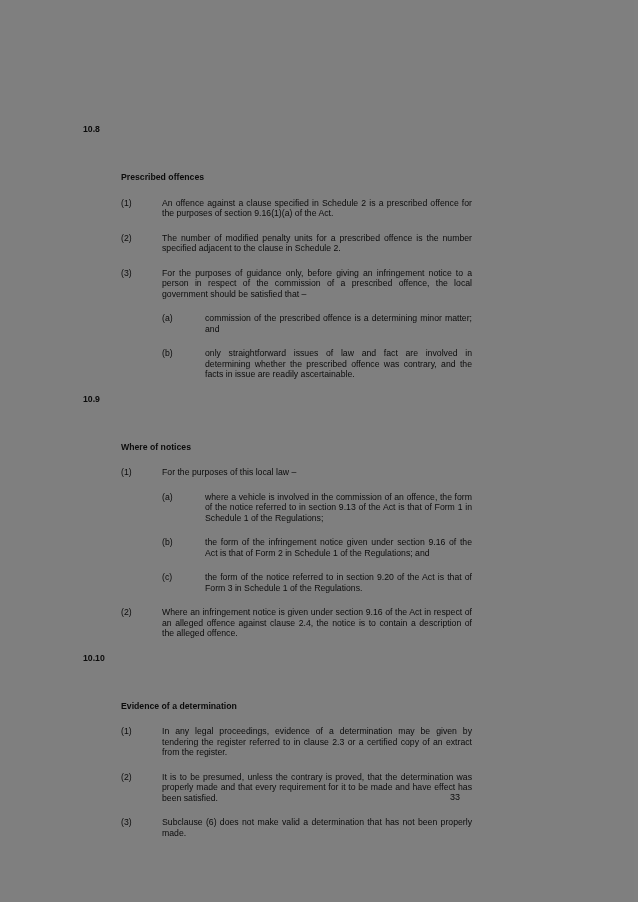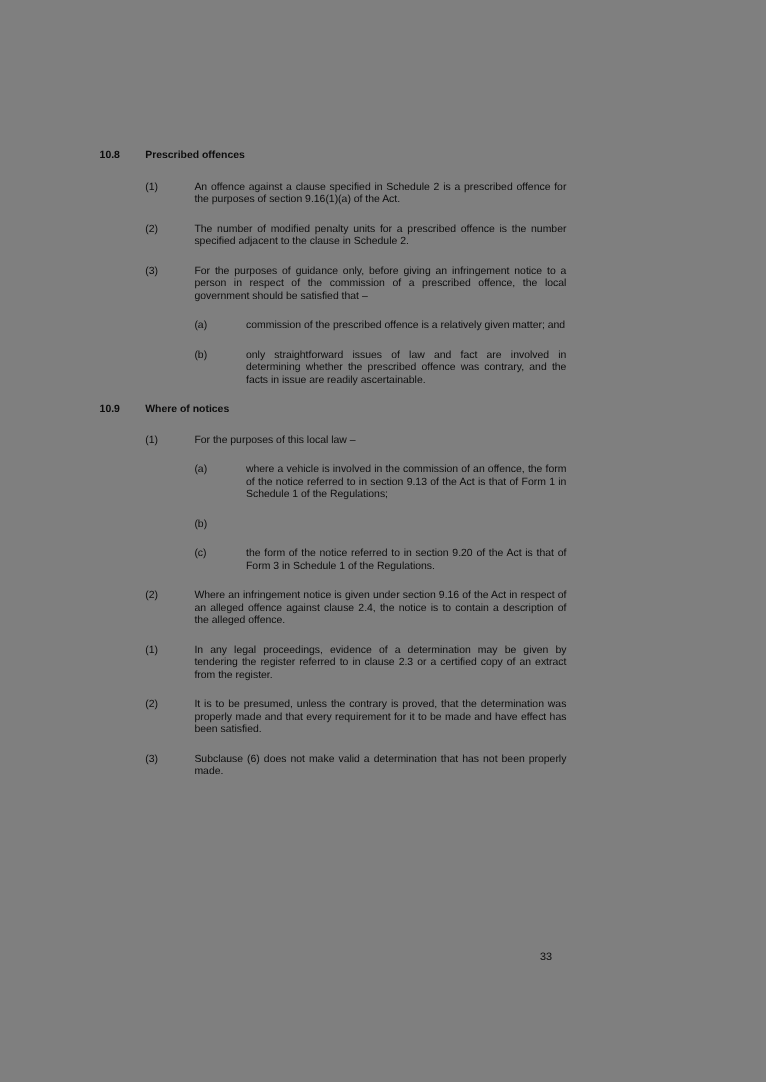--- a/index.html
+++ b/index.html
@@ -28,21 +28,21 @@
   .section { margin: 0; }
   .sec-head {
     display: flex;
     font-weight: bold;
     margin-bottom: 15px;
   }
   .sec-num {
     width: 38px;
     flex-shrink: 0;
   }
-  .sec-title { flex: 1; }
+  .sec-title { flex: 1; margin-top: 48px; }
   .item-block { margin-left: 38px; margin-bottom: 14px; }
   .item-row { display: flex; }
   .item-marker {
     width: 41px;
     flex-shrink: 0;
   }
   .item-text {
     flex: 1;
     text-align: justify;
   }
@@ -93,21 +93,21 @@
   </div>
 
   <div class="item-block">
     <div class="item-row">
       <span class="item-marker">(3)</span>
       <span class="item-text">For the purposes of guidance only, before giving an infringement notice to a person in respect of the commission of a prescribed offence, the local government should be satisfied that –</span>
     </div>
     <div class="subitems">
   <div class="subitem-row">
     <span class="subitem-marker">(a)</span>
-    <span class="subitem-text">commission of the prescribed offence is a relatively given matter; and</span>
+    <span class="subitem-text">commission of the prescribed offence is a determining minor matter; and</span>
   </div>
 
   <div class="subitem-row">
     <span class="subitem-marker">(b)</span>
     <span class="subitem-text">only straightforward issues of law and fact are involved in determining whether the prescribed offence was contrary, and the facts in issue are readily ascertainable.</span>
   </div>
 </div>
   </div>
 </div>
   </div>
@@ -124,40 +124,45 @@
       <span class="item-text">For the purposes of this local law –</span>
     </div>
     <div class="subitems">
   <div class="subitem-row">
     <span class="subitem-marker">(a)</span>
     <span class="subitem-text">where a vehicle is involved in the commission of an offence, the form of the notice referred to in section 9.13 of the Act is that of Form 1 in Schedule 1 of the Regulations;</span>
   </div>
 
   <div class="subitem-row">
     <span class="subitem-marker">(b)</span>
+    <span class="subitem-text">the form of the infringement notice given under section 9.16 of the Act is that of Form 2 in Schedule 1 of the Regulations; and</span>
   </div>
 
   <div class="subitem-row">
     <span class="subitem-marker">(c)</span>
     <span class="subitem-text">the form of the notice referred to in section 9.20 of the Act is that of Form 3 in Schedule 1 of the Regulations.</span>
   </div>
 </div>
   </div>
 
   <div class="item-block">
     <div class="item-row">
       <span class="item-marker">(2)</span>
       <span class="item-text">Where an infringement notice is given under section 9.16 of the Act in respect of an alleged offence against clause 2.4, the notice is to contain a description of the alleged offence.</span>
     </div>
     <div class="subitems"></div>
   </div>
 </div>
   </div>
 
   <div class="section">
+    <div class="sec-head">
+      <span class="sec-num">10.10</span>
+      <span class="sec-title">Evidence of a determination</span>
+    </div>
     <div>
   <div class="item-block">
     <div class="item-row">
       <span class="item-marker">(1)</span>
       <span class="item-text">In any legal proceedings, evidence of a determination may be given by tendering the register referred to in clause 2.3 or a certified copy of an extract from the register.</span>
     </div>
     <div class="subitems"></div>
   </div>
 
   <div class="item-block">

